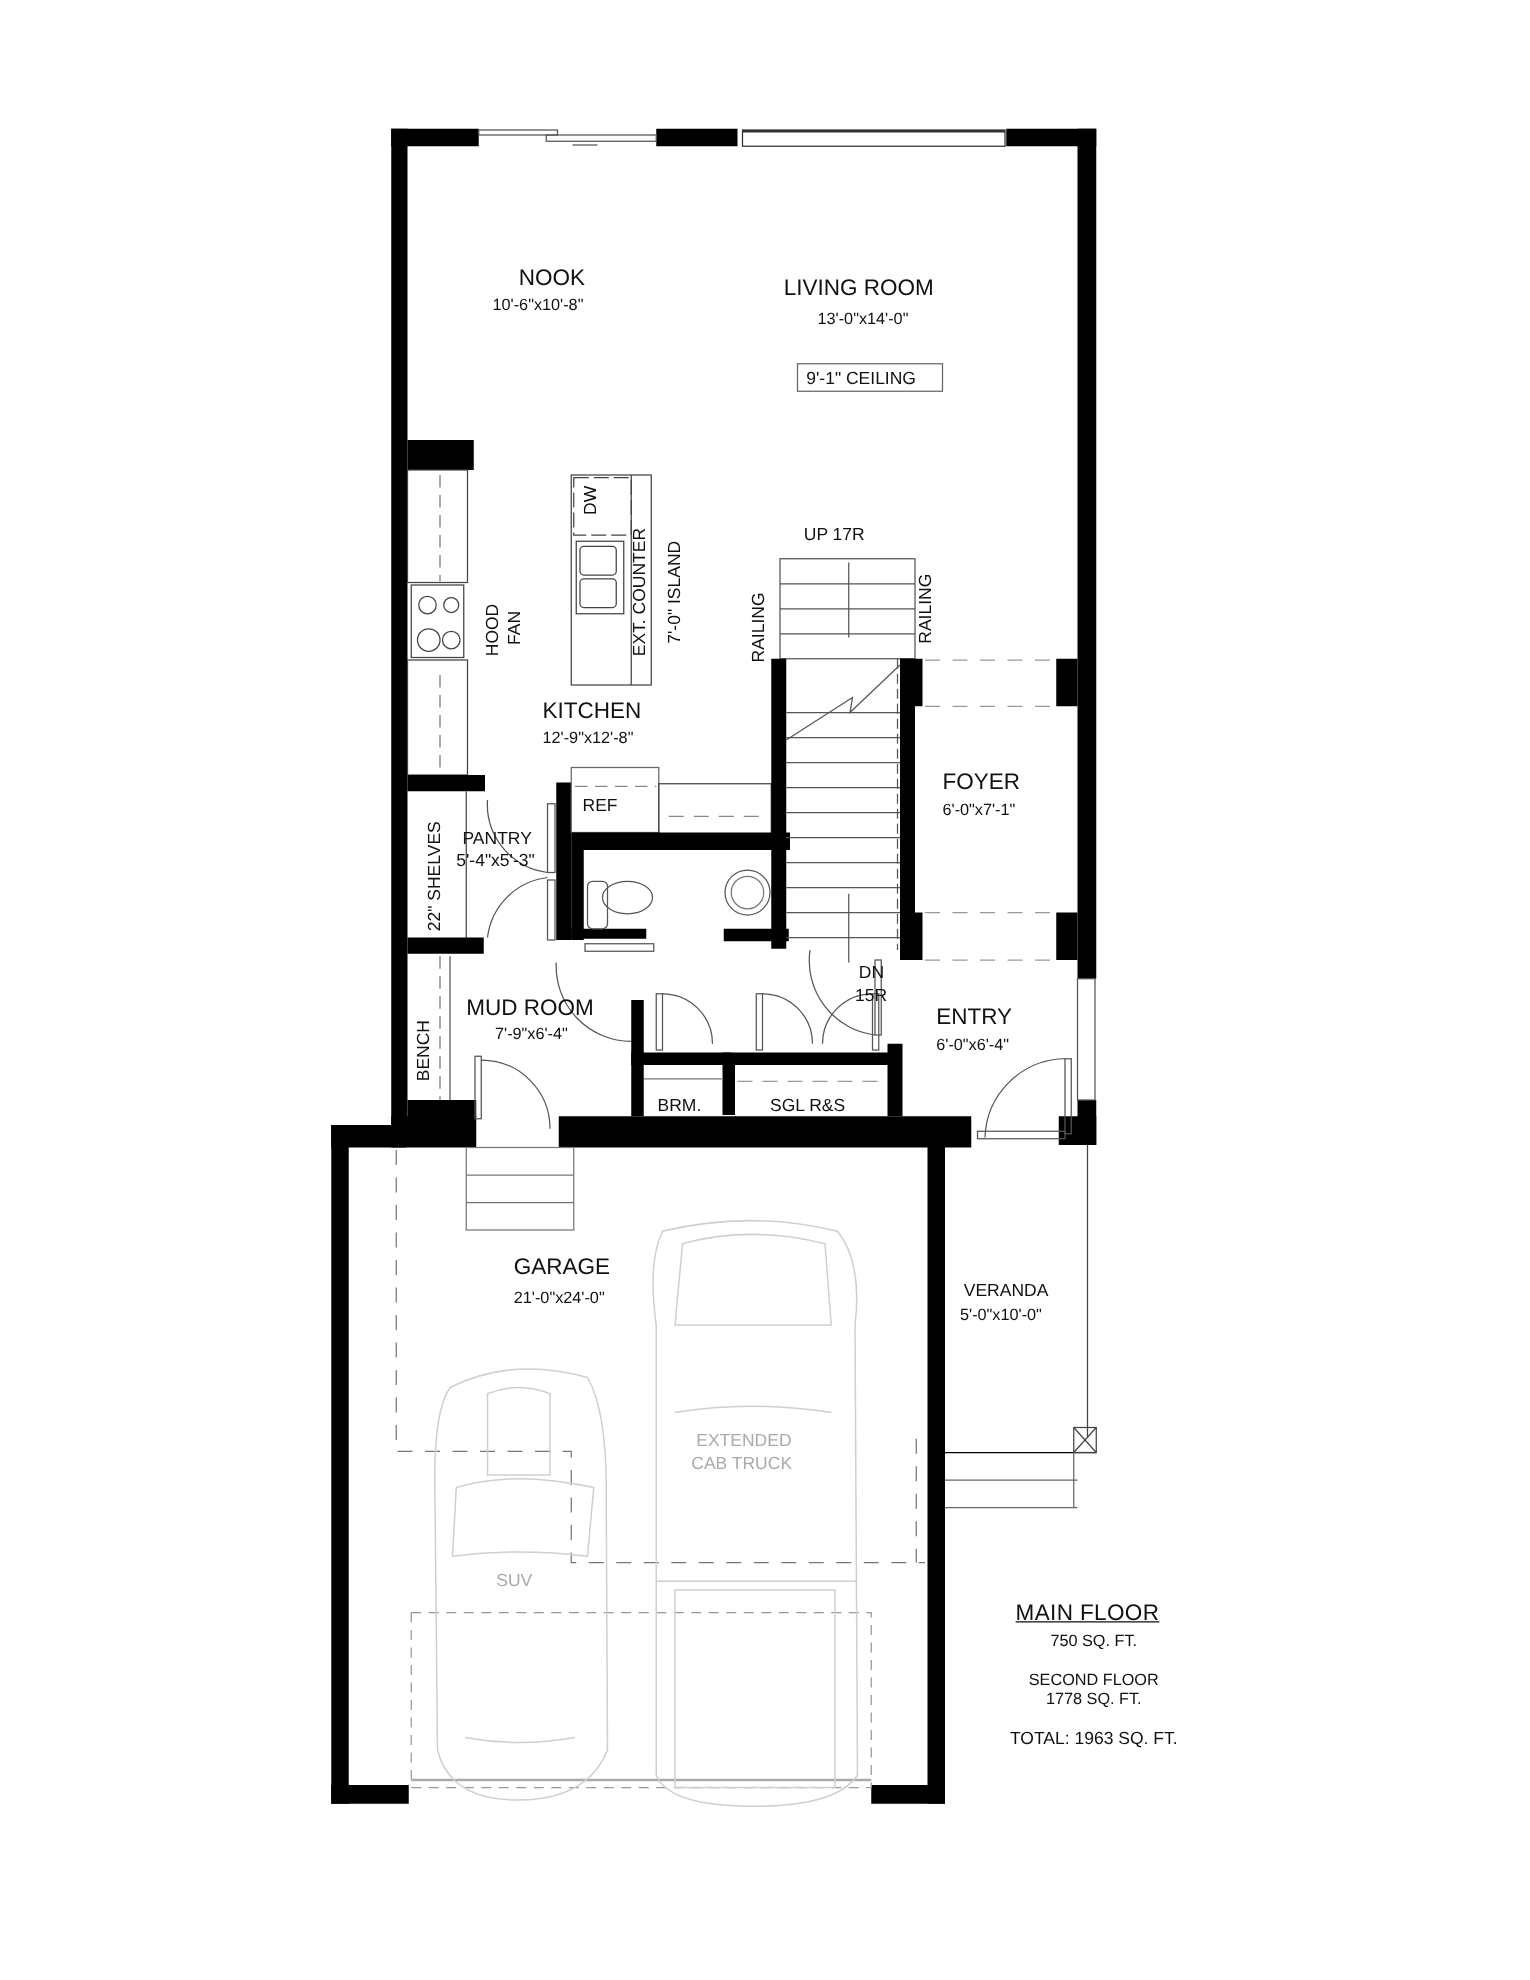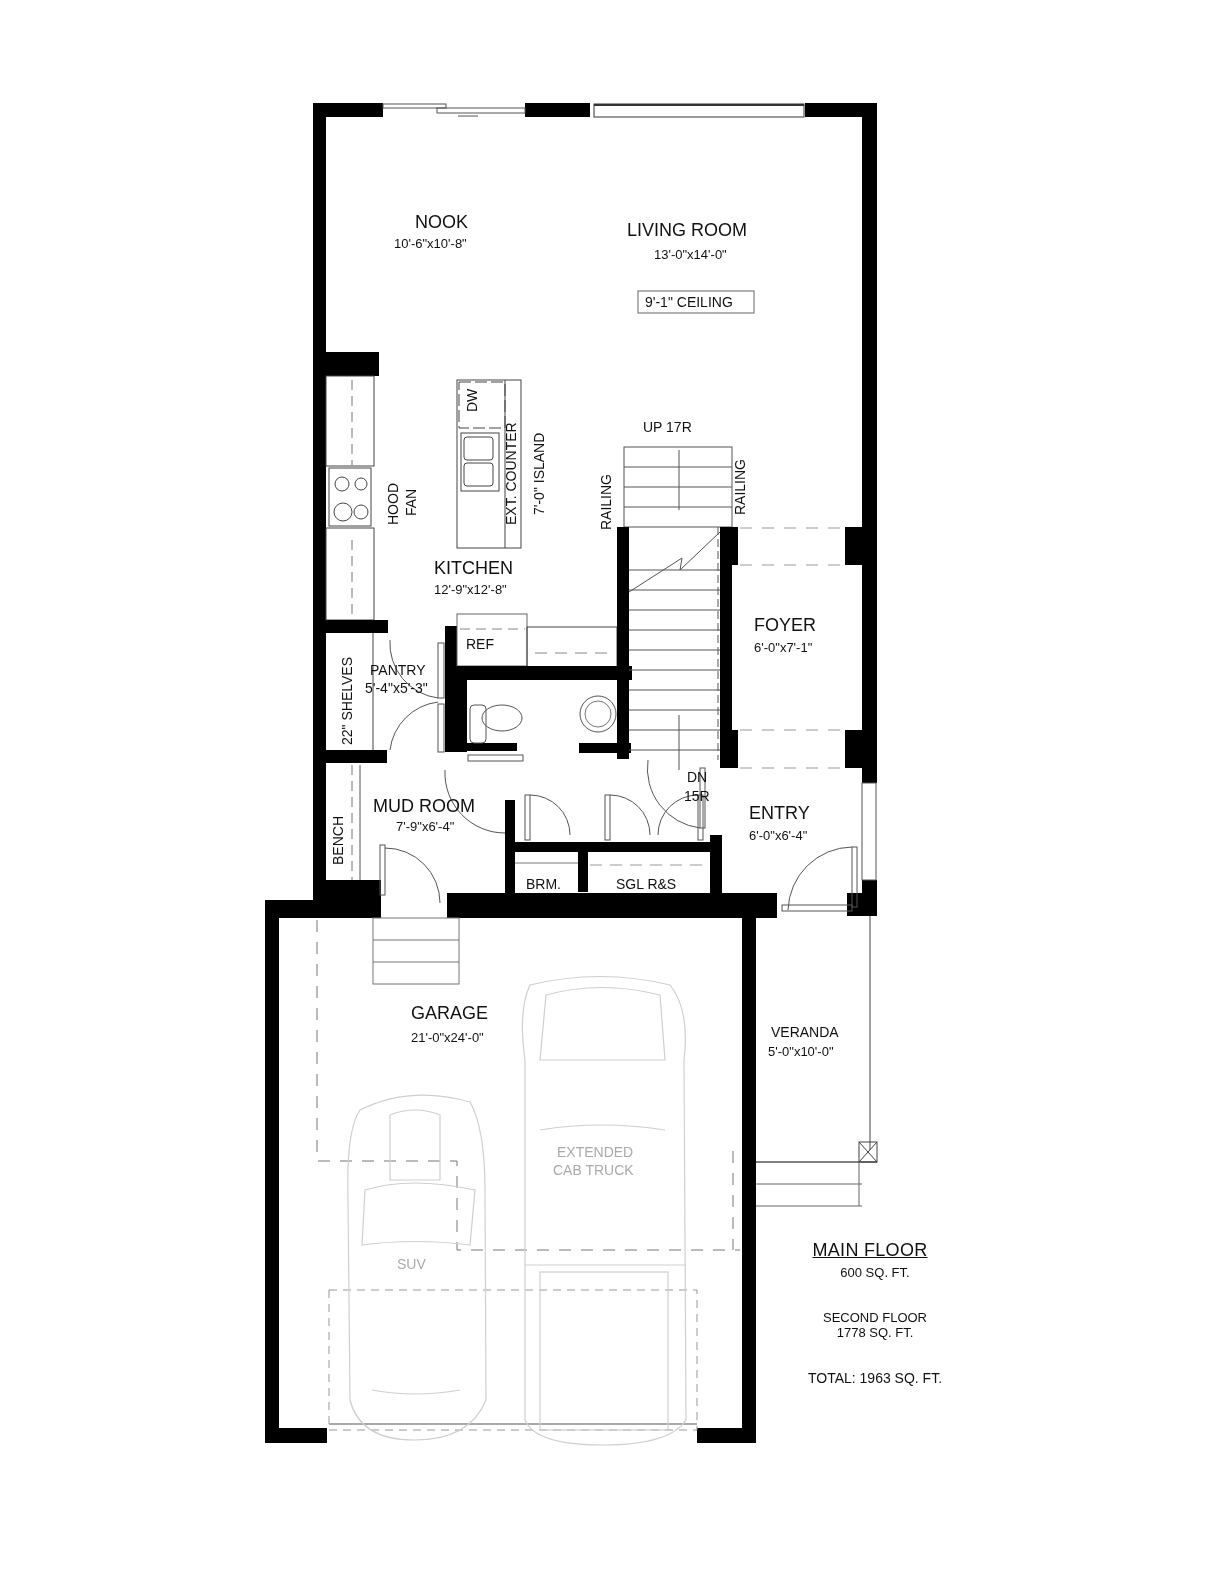--- a/index.html
+++ b/index.html
@@ -4,23 +4,23 @@
   <style>
     html, body { margin: 0; padding: 0; background: #ffffff; }
     body { width: 1224px; height: 1584px; position: relative; overflow: hidden; font-family: "Liberation Sans", sans-serif; }
     #plan { position: absolute; left: 0; top: 0; }
     .lbl { font-family: "Liberation Sans", sans-serif; fill: #111; }
     .room-name { font-size: 18px; }
     .room-dim { font-size: 13px; }
     .small { font-size: 14px; }
     .car-lbl { font-size: 14px; fill: #aaaaaa; }
     .legend { position: absolute; left: 780px; top: 1240px; width: 190px; text-align: center; font-family: "Liberation Sans", sans-serif; color: #111; }
-    .legend .title { font-size: 18px; text-decoration: underline; letter-spacing: 0.3px; padding-right: 10px; }
+    .legend .title { font-size: 18px; text-decoration: underline; letter-spacing: 0.3px; padding-right: 10px; margin-top: 40px; }
     .legend .line { font-size: 13px; margin-top: 4px; }
-    .legend .gap { margin-top: 30px; }
+    .legend .gap { margin-top: 16px; }
   </style>
 </head>
 <body>
 
 <svg id="plan" width="1224" height="1584" viewBox="0 0 1224 1584">
 
   <g fill="#000">
 
     <rect x="313" y="103" width="13" height="808"></rect>
 
@@ -242,17 +242,17 @@
   <text class="lbl room-name" x="749" y="819">ENTRY</text>
   <text class="lbl room-dim" x="749" y="840">6'-0"x6'-4"</text>
   <text class="lbl room-name" x="411" y="1019">GARAGE</text>
   <text class="lbl room-dim" x="411" y="1042">21'-0"x24'-0"</text>
   <text class="lbl small" x="771" y="1037">VERANDA</text>
   <text class="lbl room-dim" x="768" y="1056">5'-0"x10'-0"</text>
 </svg>
 
 <div class="legend">
   <div class="title">MAIN FLOOR</div>
-  <div class="line">600 SQ. FT.</div>
+  <div class="line">750 SQ. FT.</div>
   <div class="line gap">SECOND FLOOR</div>
   <div class="line" style="margin-top:0">1778 SQ. FT.</div>
   <div class="line gap" style="font-size:14px">TOTAL: 1963 SQ. FT.</div>
 </div>
 
 </body></html>

